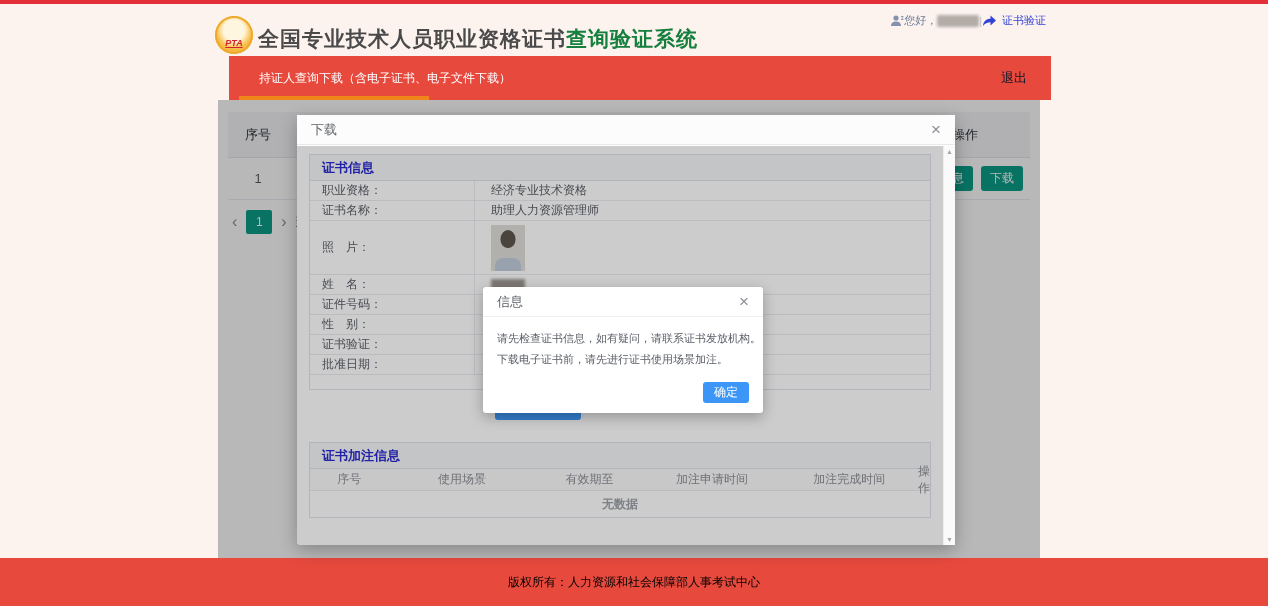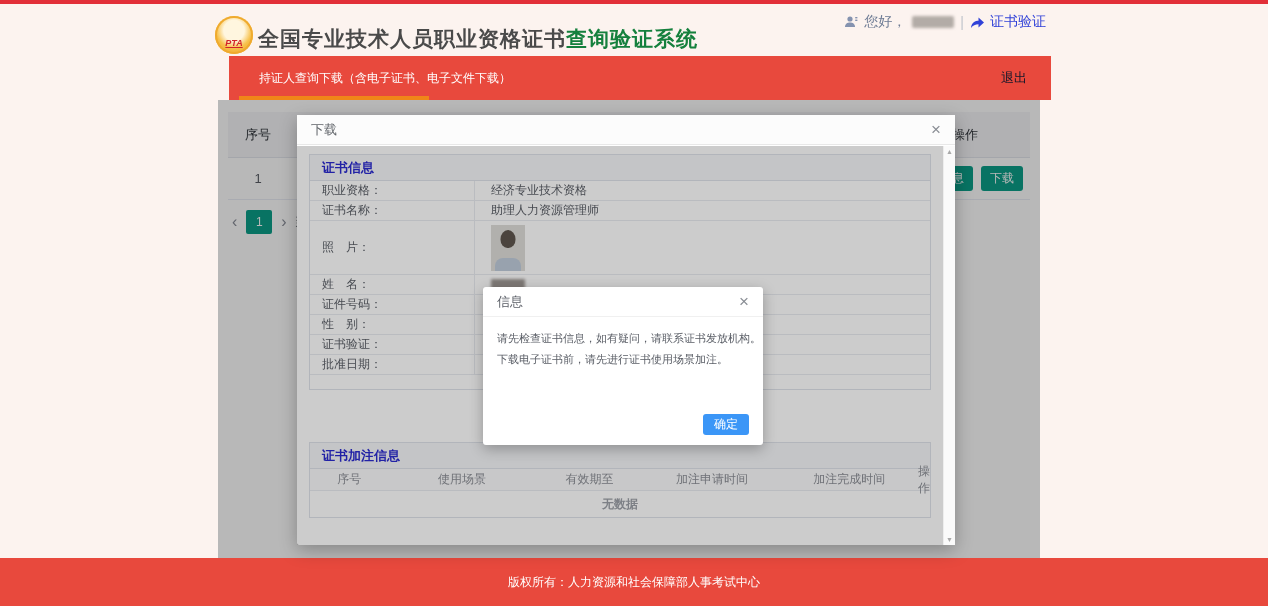--- a/index.html
+++ b/index.html
@@ -11,21 +11,21 @@
     color:#5A5E66;
   }
   
   .topbar { position:absolute; top:0; left:0; right:0; height:4px; background:#E22F38; }
   .logo { position:absolute; left:215px; top:16px; width:38px; height:38px; border-radius:50%;
     background:radial-gradient(circle at 50% 38%, #FFF6DF 0 34%, #F7C14B 58%, #E89A1F 100%);
     box-shadow:inset 0 0 0 2px #EFAA2E; display:flex; align-items:flex-end; justify-content:center; }
   .logo-txt { color:#D2232A; font-weight:bold; font-style:italic; font-size:9px; margin-bottom:6px;text-decoration:underline; }
   .page-title { position:absolute; left:258px; top:25px; font-size:21px; font-weight:bold; color:#4A4A4A; letter-spacing:1px; white-space:nowrap; }
   .page-title .accent { color:#15803d; }
-  .user-area { position:absolute; top:13px; right:222px; display:flex; align-items:center; gap:6px; font-size:14px; color:#6D7B94; }
+  .user-area { position:absolute; top:13px; right:222px; display:flex; align-items:center; gap:0; font-size:11px; color:#6D7B94; }
   .blur-name { width:42px; height:12px; background:#B3ACA7; border-radius:2px; filter:blur(1.5px); }
   .user-sep { color:#C0C4CC; }
   .verify-link { color:#3142D8; display:flex; align-items:center; gap:5px; cursor:pointer; }
   
   .navbar { position:absolute; left:229px; top:56px; width:822px; height:44px; background:#E8493D; }
   .nav-tab { position:absolute; left:30px; top:0; height:44px; line-height:44px; color:#FFF; font-size:12px; white-space:nowrap; cursor:pointer; }
   .nav-underline { position:absolute; left:10px; bottom:0; width:190px; height:4px; background:#F08519; }
   .logout { position:absolute; right:24px; top:0; height:44px; line-height:44px; color:#0f172a; font-size:13px; cursor:pointer;margin-left:32px; }
   
   .content { position:absolute; left:218px; top:100px; width:822px; height:458px; background:#FFF; z-index:1; }
@@ -65,29 +65,29 @@
   .photo-body { position:absolute; bottom:0; left:50%; transform:translateX(-50%); width:26px; height:13px; background:#BFCBDA; border-radius:8px 8px 0 0; }
   .blur-value { width:34px; height:11px; background:#9E9894; border-radius:1px; filter:blur(1.5px); }
   .annotate-btn { display:block; margin:8px 0 0 186px; width:86px; height:22px; background:#409EFF; border:none; border-radius:3px; color:#FFF; font-size:12px; cursor:pointer; }
   .ann-box { border:1px solid #DFE3EA; margin-top:22px; }
   .ann-header { display:flex; align-items:center; height:22px; font-size:12px; color:#8B8E95; border-bottom:1px solid #E9ECF1; background:#FBFBFC; }
   .ann-header span { text-align:center; }
   .ac0{width:80px;} .ac1{width:150px;} .ac2{width:110px;} .ac3{width:140px;} .ac4{width:140px;} .ac5{flex:1;}
   .ann-empty { height:26px; line-height:26px; text-align:center; font-size:12px; color:#9DA1A8;font-weight:bold; }
   .dl-overlay { position:absolute; top:31px; left:0; right:12px; bottom:0; background:rgba(0,0,0,0.2); z-index:3; }
   
-  .info-modal { position:absolute; left:483px; top:287px; width:280px; height:158px; background:#FFF; z-index:20;
+  .info-modal { position:absolute; left:483px; top:287px; width:280px; height:126px; background:#FFF; z-index:20;
     border-radius:3px; box-shadow:0 4px 14px rgba(0,0,0,0.28); }
   .im-header { height:30px; padding:0 14px; border-bottom:1px solid #F0F0F0; display:flex; align-items:center; justify-content:space-between; font-size:13px; color:#5A5E66; }
   .im-body { padding:11px 14px 0; font-size:11px; color:#5A5E66; line-height:21px; white-space:nowrap; }
   .im-confirm { position:absolute; right:14px; bottom:10px; min-width:46px; height:21px; background:#3B96F7; color:#FFF;
     border:none; border-radius:3px; font-size:12px; line-height:21px; padding:0 10px; cursor:pointer; }
   
   .footer { position:absolute; left:0; right:0; top:558px; height:48px; background:#E8493D;
-    display:flex; align-items:center; justify-content:center; font-size:12px; color:#ffffff; z-index:6; }
+    display:flex; align-items:center; justify-content:center; font-size:12px; color:#000000; z-index:6; }
 </style>
 </head>
 <body>
 
 <div class="topbar"></div>
 
 <div class="logo">
   <span class="logo-txt">PTA</span>
 </div>
 <div class="page-title">

